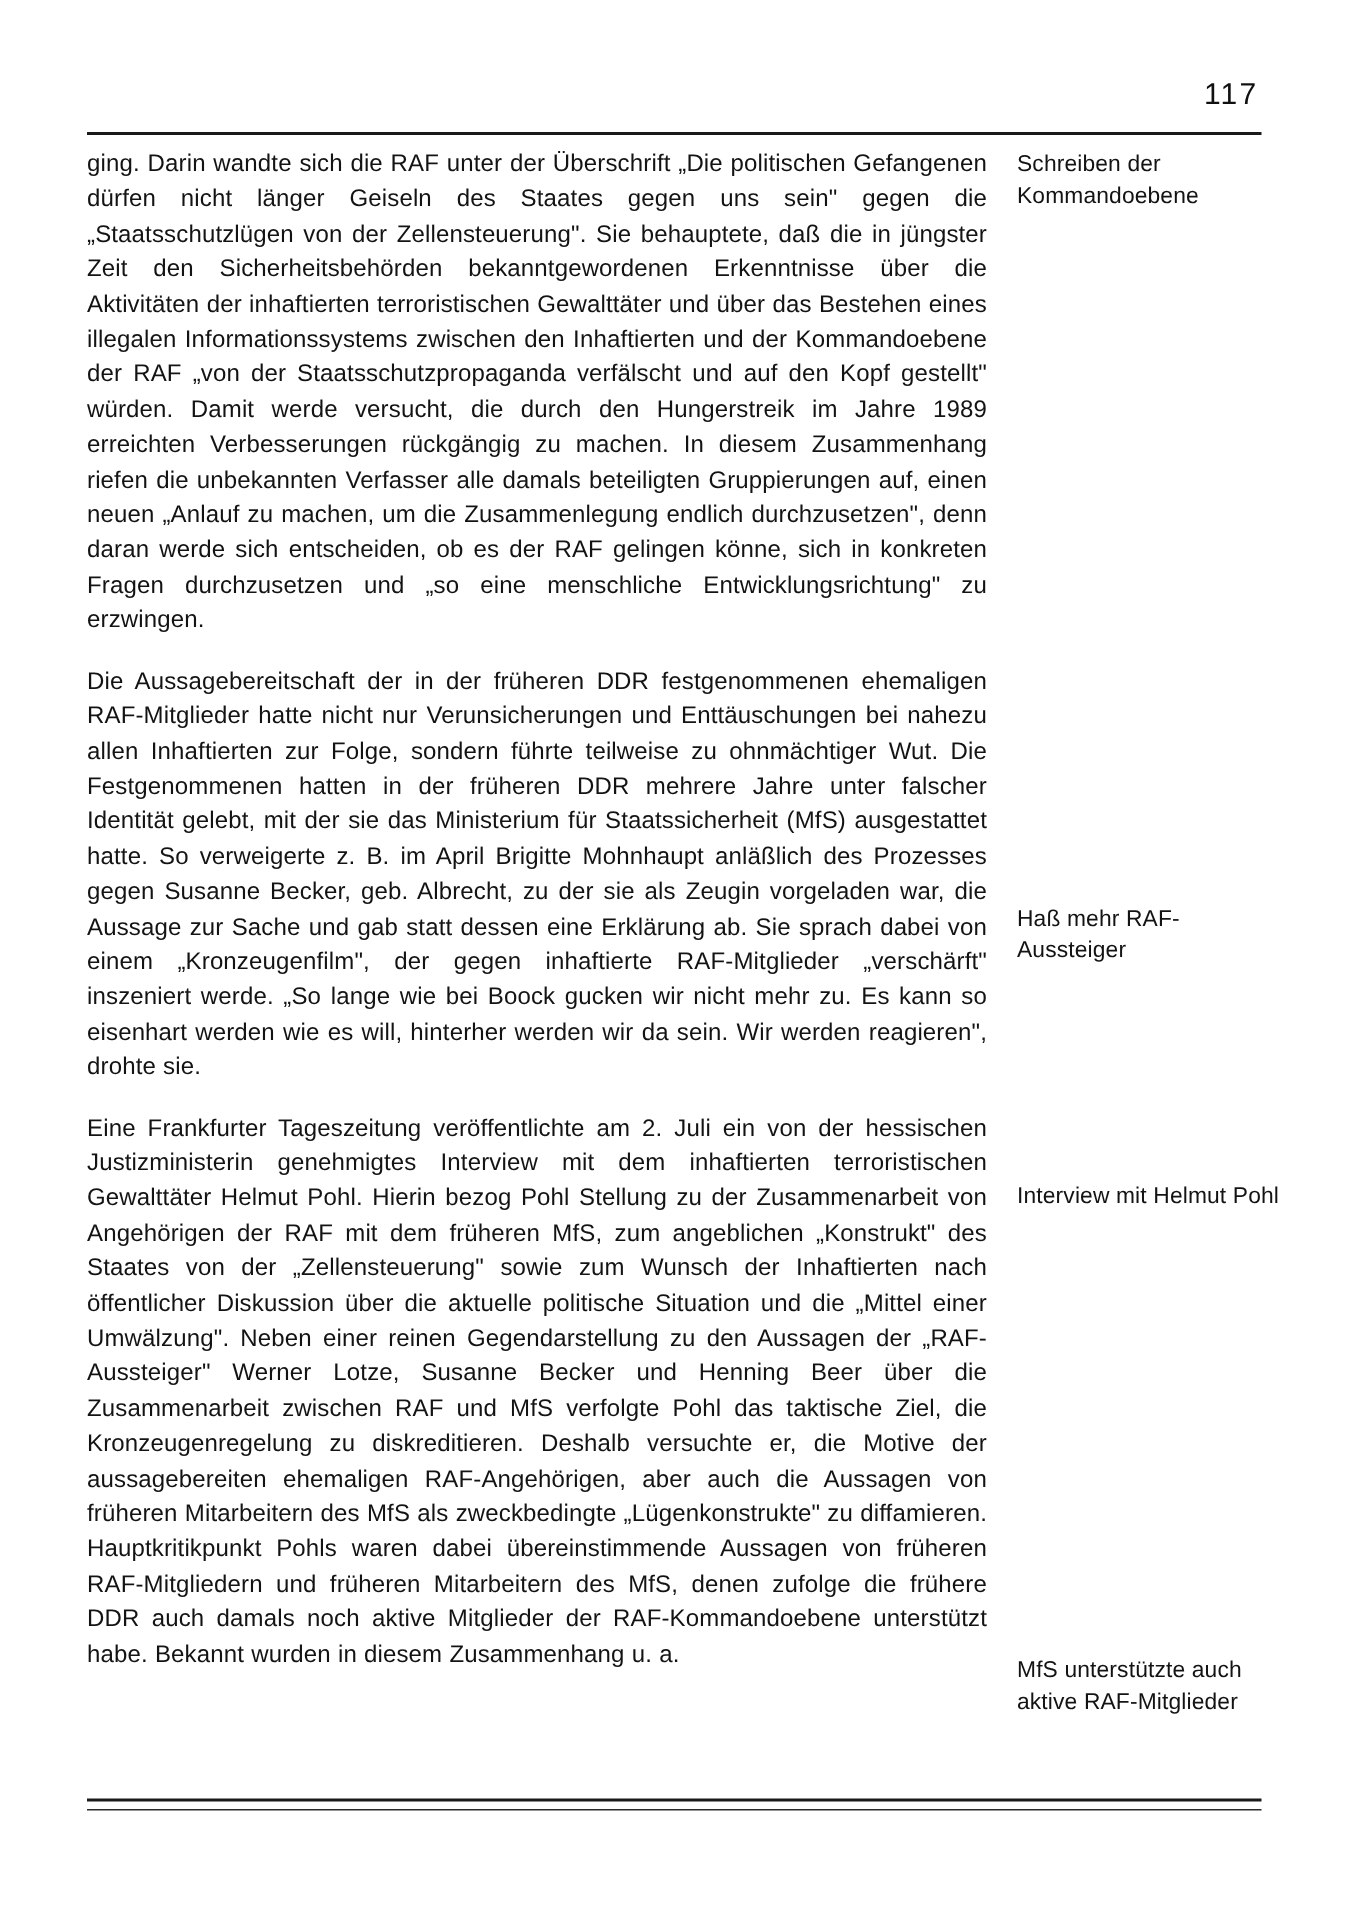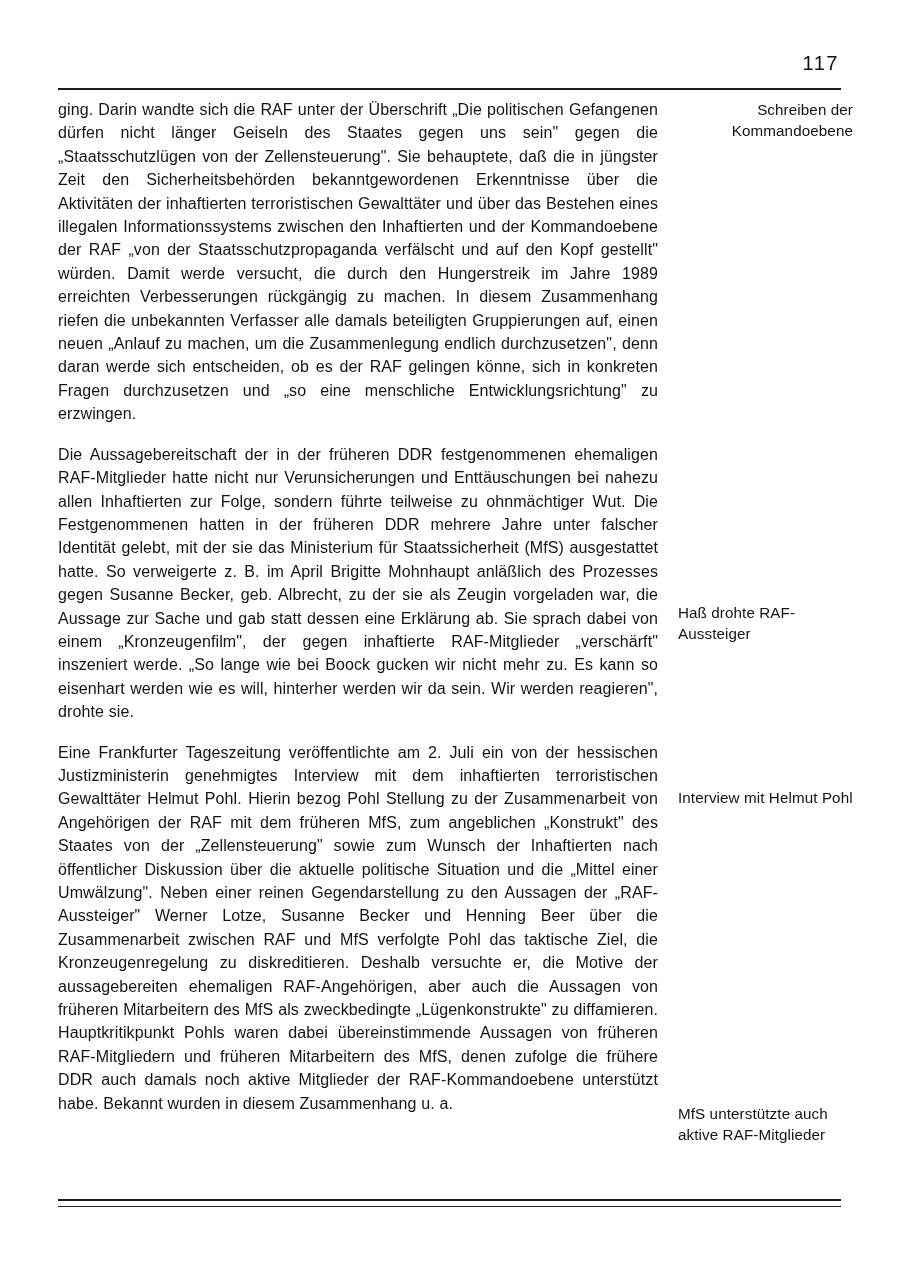--- a/index.html
+++ b/index.html
@@ -71,21 +71,21 @@
   }
   p.para:last-child { margin-bottom: 0; }
 
   .side-note {
     position: absolute;
     font-size: 15.2px;
     line-height: 20.5px;
     color: #131313;
     letter-spacing: 0.1px;
   }
-  .note-1 { top: 2px; text-align: right; }
+  .note-1 { top: 2px; }
   .note-2 { top: 505px; }
   .note-3 { top: 690px; }
   .note-4 { top: 1006px; }
 
   
 </style>
 </head>
 <body>
 
 <div class="page">
@@ -97,21 +97,21 @@
   <div class="content">
 
     <div class="body-col">
       <p class="para">ging. Darin wandte sich die RAF unter der Überschrift „Die politischen Gefangenen dürfen nicht länger Geiseln des Staates gegen uns sein" gegen die „Staatsschutzlügen von der Zellensteuerung". Sie behauptete, daß die in jüngster Zeit den Sicherheitsbehörden bekanntgewordenen Erkenntnisse über die Aktivitäten der inhaftierten terroristischen Gewalttäter und über das Bestehen eines illegalen Informationssystems zwischen den Inhaftierten und der Kommandoebene der RAF „von der Staatsschutzpropaganda verfälscht und auf den Kopf gestellt" würden. Damit werde versucht, die durch den Hungerstreik im Jahre 1989 erreichten Verbesserungen rückgängig zu machen. In diesem Zusammenhang riefen die unbekannten Verfasser alle damals beteiligten Gruppierungen auf, einen neuen „Anlauf zu machen, um die Zusammenlegung endlich durchzusetzen", denn daran werde sich entscheiden, ob es der RAF gelingen könne, sich in konkreten Fragen durchzusetzen und „so eine menschliche Entwicklungsrichtung" zu erzwingen.</p>
       <p class="para">Die Aussagebereitschaft der in der früheren DDR festgenommenen ehemaligen RAF-Mitglieder hatte nicht nur Verunsicherungen und Enttäuschungen bei nahezu allen Inhaftierten zur Folge, sondern führte teilweise zu ohnmächtiger Wut. Die Festgenommenen hatten in der früheren DDR mehrere Jahre unter falscher Identität gelebt, mit der sie das Ministerium für Staatssicherheit (MfS) ausgestattet hatte. So verweigerte z. B. im April Brigitte Mohnhaupt anläßlich des Prozesses gegen Susanne Becker, geb. Albrecht, zu der sie als Zeugin vorgeladen war, die Aussage zur Sache und gab statt dessen eine Erklärung ab. Sie sprach dabei von einem „Kronzeugenfilm", der gegen inhaftierte RAF-Mitglieder „verschärft" inszeniert werde. „So lange wie bei Boock gucken wir nicht mehr zu. Es kann so eisenhart werden wie es will, hinterher werden wir da sein. Wir werden reagieren", drohte sie.</p>
       <p class="para">Eine Frankfurter Tageszeitung veröffentlichte am 2. Juli ein von der hessischen Justizministerin genehmigtes Interview mit dem inhaftierten terroristischen Gewalttäter Helmut Pohl. Hierin bezog Pohl Stellung zu der Zusammenarbeit von Angehörigen der RAF mit dem früheren MfS, zum angeblichen „Konstrukt" des Staates von der „Zellensteuerung" sowie zum Wunsch der Inhaftierten nach öffentlicher Diskussion über die aktuelle politische Situation und die „Mittel einer Umwälzung". Neben einer reinen Gegendarstellung zu den Aussagen der „RAF-Aussteiger" Werner Lotze, Susanne Becker und Henning Beer über die Zusammenarbeit zwischen RAF und MfS verfolgte Pohl das taktische Ziel, die Kronzeugenregelung zu diskreditieren. Deshalb versuchte er, die Motive der aussagebereiten ehemaligen RAF-Angehörigen, aber auch die Aussagen von früheren Mitarbeitern des MfS als zweckbedingte „Lügenkonstrukte" zu diffamieren. Hauptkritikpunkt Pohls waren dabei übereinstimmende Aussagen von früheren RAF-Mitgliedern und früheren Mitarbeitern des MfS, denen zufolge die frühere DDR auch damals noch aktive Mitglieder der RAF-Kommandoebene unterstützt habe. Bekannt wurden in diesem Zusammenhang u. a.</p>
     </div>
 
     <div class="margin-col">
       <div class="side-note note-1">Schreiben der Kommandoebene</div>
-      <div class="side-note note-2">Haß drohte RAF-Aussteiger</div>
+      <div class="side-note note-2">Haß mehr RAF-Aussteiger</div>
       <div class="side-note note-3">Interview mit Helmut Pohl</div>
       <div class="side-note note-4">MfS unterstützte auch aktive RAF-Mitglieder</div>
     </div>
 
   </div>
 
   <div class="rule rule-bottom"></div>
   <div class="rule rule-bottom2"></div>
 
 </div>

